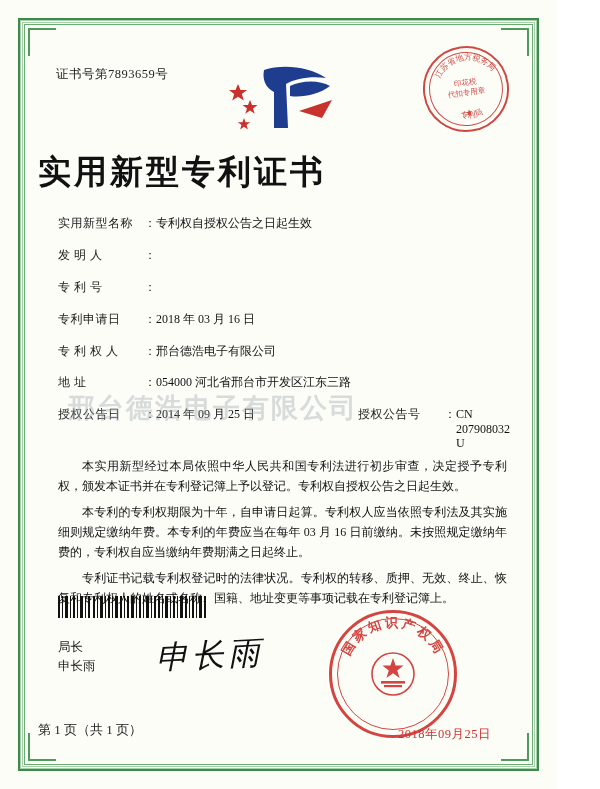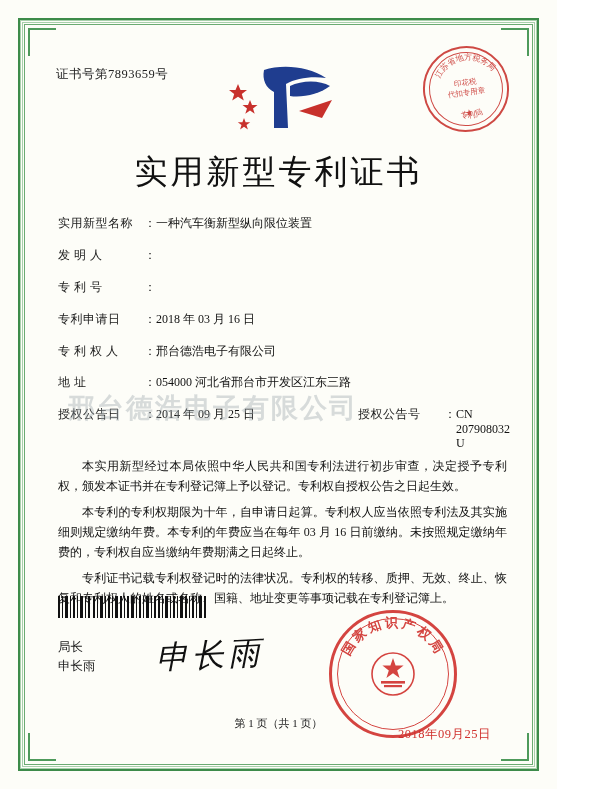--- a/index.html
+++ b/index.html
@@ -127,23 +127,23 @@
     transform: translateX(-50%);
     width: 150px;
     height: 86px;
   }
 
   .title {
     position: absolute;
     left: 0;
     right: 0;
     top: 112px;
-    text-align: center;
+    text-align: left;
     font-size: 33px;
-    font-weight: normal;
+    font-weight: bold;
     letter-spacing: 3px;
     color: #111;
     font-family: "Liberation Serif", "DejaVu Serif", serif;
   }
 
   .fields {
     position: absolute;
     left: 20px;
     right: 18px;
     top: 178px;
@@ -271,23 +271,23 @@
     top: 688px;
     font-size: 12.5px;
     color: #d0312d;
     letter-spacing: 0.5px;
   }
 
   .footer {
     position: absolute;
     left: 0;
     right: 0;
-    bottom: 20px;
-    text-align: center;
-    font-size: 11px;
+    bottom: 12px;
+    text-align: left;
+    font-size: 13px;
     color: #222;
   }
 </style>
 </head>
 <body>
 
 <div class="certificate">
 
   <div class="frame-outer"></div>
   <div class="frame-pattern"></div>
@@ -337,21 +337,21 @@
       </svg>
     </div>
 
     <div class="title">实用新型专利证书</div>
 
     <div class="fields">
 
       <div class="field-row">
         <div class="field-label">实用新型名称</div>
         <div class="field-colon">：</div>
-        <div class="field-value">一种汽车衡新型纵向限位装置</div>
+        <div class="field-value">专利权自授权公告之日起生效</div>
       </div>
 
       <div class="field-row">
         <div class="field-label spread">发 明 人</div>
         <div class="field-colon">：</div>
       </div>
 
       <div class="field-row">
         <div class="field-label spread">专 利 号</div>
         <div class="field-colon">：</div>

